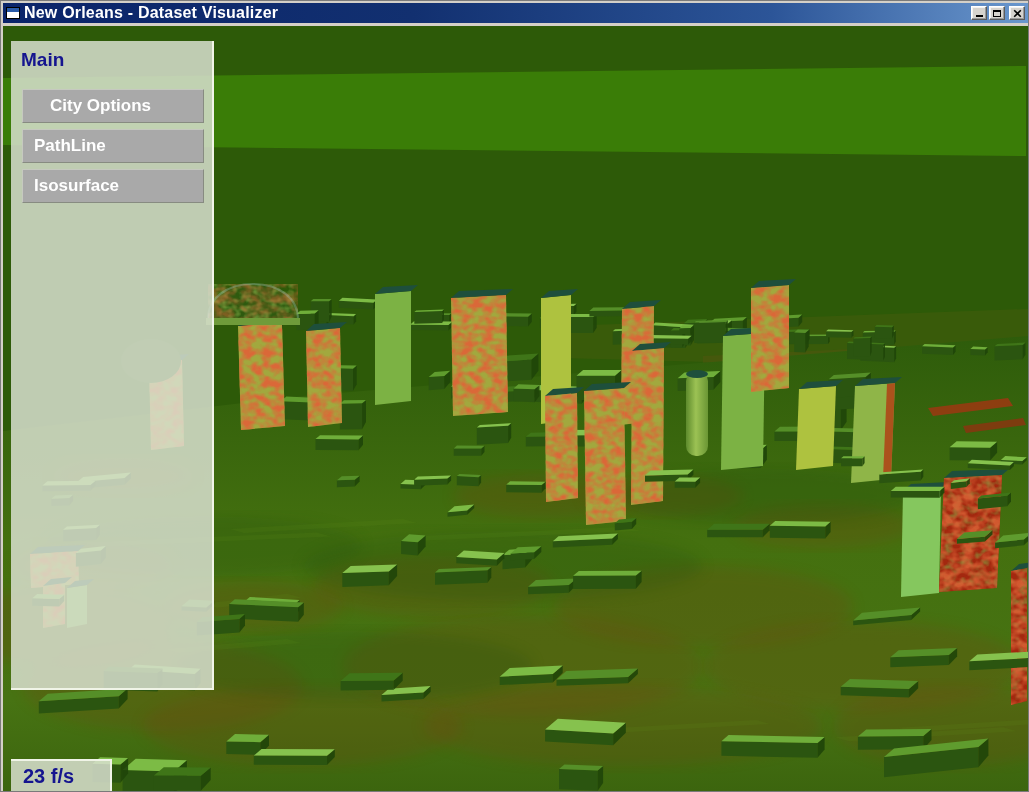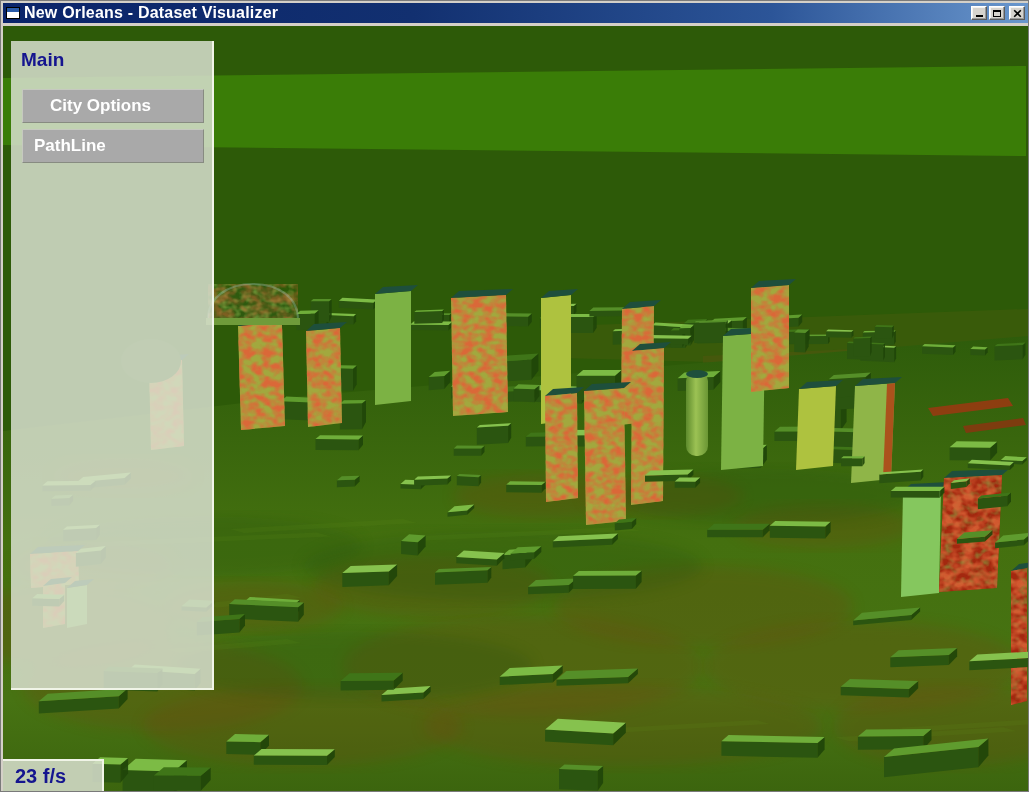--- a/index.html
+++ b/index.html
@@ -27,21 +27,21 @@
     border-right:2px solid rgba(242,246,234,0.95);
     border-bottom:2px solid rgba(242,246,234,0.95);
     box-sizing:border-box;margin-left:8px;}
   #panel h1{margin:8px 0 0 10px;font-size:19px;font-weight:bold;color:#15158f;}
   .mbtn{position:absolute;left:11px;width:182px;height:34px;background:#a9a9a9;
     border:1px solid;border-color:#c6c9c0 #878b81 #878b81 #c6c9c0;
     color:#fff;font-family:"Liberation Sans",sans-serif;font-size:17px;font-weight:bold;
     text-align:left;padding:0 0 0 11px;box-sizing:border-box;cursor:default;}
   #btn-city{top:48px;padding-left:27px;} #btn-path{top:88px;} #btn-iso{top:128px;} #btn-exit{top:453px;}
   
-  #fpsbox{position:absolute;left:0;top:733px;width:101px;height:32px;
+  #fpsbox{position:absolute;left:8px;top:733px;width:101px;height:32px;
     background:rgba(217,225,208,0.85);
     border-top:2px solid rgba(242,246,234,0.95);
     border-right:2px solid rgba(242,246,234,0.95);
     box-sizing:border-box;display:flex;align-items:center;}
   #fpsbox span{margin-left:12px;font-size:20px;font-weight:bold;color:#15158f;}
 </style>
 </head>
 <body>
 
 <div id="window">
@@ -670,20 +670,21 @@
           <polygon points="611.8,497.3 628.9,495.8 628.9,502.9 611.8,504.4" fill="#2b5510"></polygon>
           <polygon points="633.2,492.1 633.2,498.1 628.9,502.9 628.9,495.8" fill="#1f4509" opacity="0.9"></polygon>
           <polygon points="616.1,493.5 633.2,492.1 628.9,495.8 611.8,497.3" fill="#3f7518"></polygon>
         </g>
     </svg>
 
     <div id="panel">
       <h1>Main</h1>
       <button class="mbtn" id="btn-city">City Options</button>
       <button class="mbtn" id="btn-path">PathLine</button>
+      <button class="mbtn" id="btn-iso">Isosurface</button>
     </div>
 
     <div id="fpsbox">
       <span>23 f/s</span>
     </div>
 
   </div>
 </div>
 
 </body></html>

